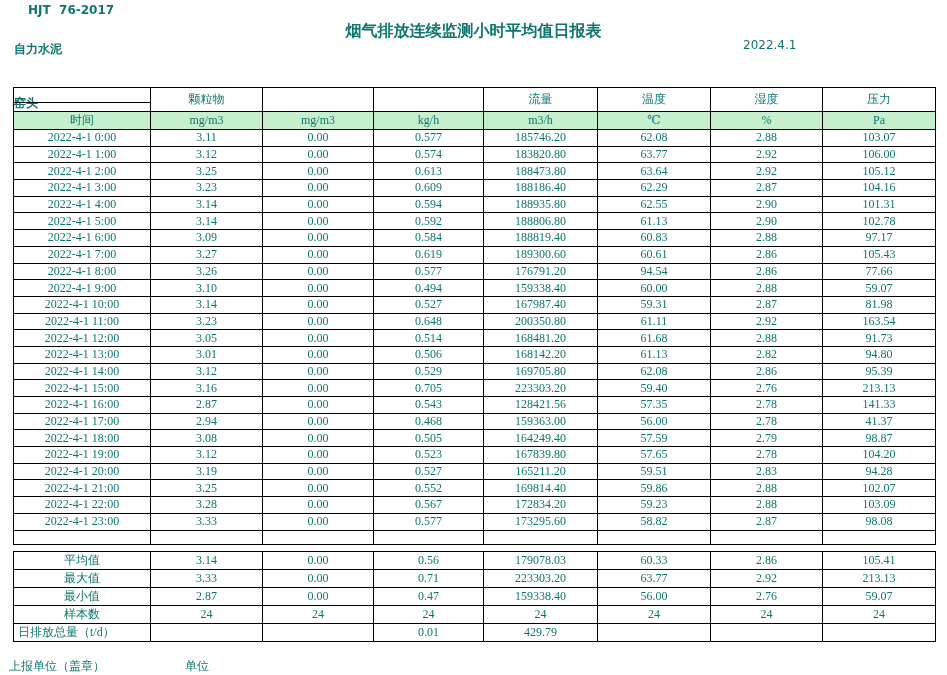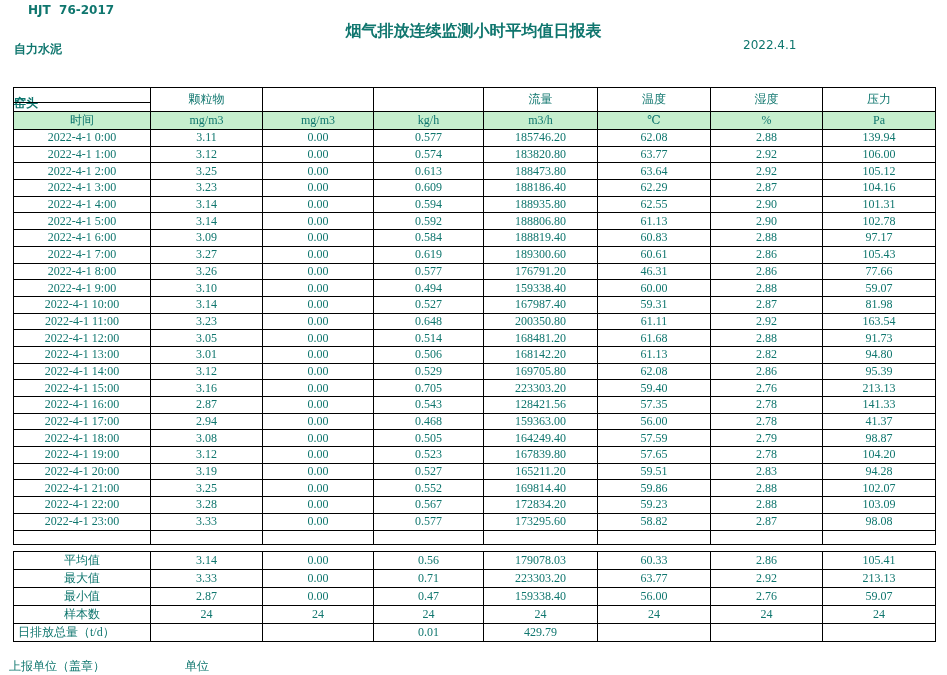--- a/index.html
+++ b/index.html
@@ -92,21 +92,21 @@
       </thead>
       <tbody id="hourly-body">
           <tr>
             <td>2022-4-1 0:00</td>
             <td>3.11</td>
             <td>0.00</td>
             <td>0.577</td>
             <td>185746.20</td>
             <td>62.08</td>
             <td>2.88</td>
-            <td>139.94</td>
+            <td>103.07</td>
           </tr>
           <tr>
             <td>2022-4-1 1:00</td>
             <td>3.12</td>
             <td>0.00</td>
             <td>0.574</td>
             <td>183820.80</td>
             <td>63.77</td>
             <td>2.92</td>
             <td>106.00</td>
@@ -170,21 +170,21 @@
             <td>60.61</td>
             <td>2.86</td>
             <td>105.43</td>
           </tr>
           <tr>
             <td>2022-4-1 8:00</td>
             <td>3.26</td>
             <td>0.00</td>
             <td>0.577</td>
             <td>176791.20</td>
-            <td>46.31</td>
+            <td>94.54</td>
             <td>2.86</td>
             <td>77.66</td>
           </tr>
           <tr>
             <td>2022-4-1 9:00</td>
             <td>3.10</td>
             <td>0.00</td>
             <td>0.494</td>
             <td>159338.40</td>
             <td>60.00</td>

